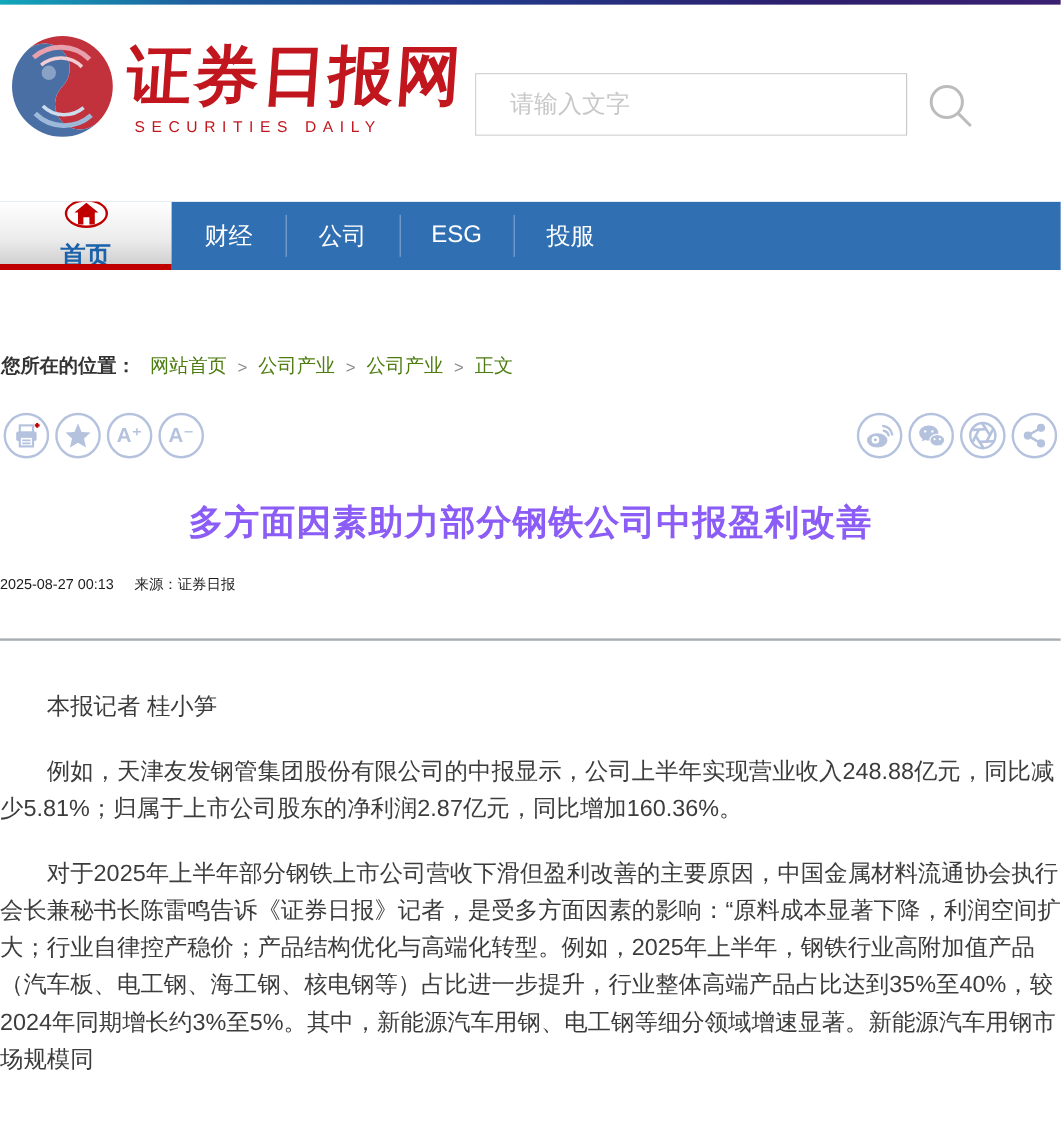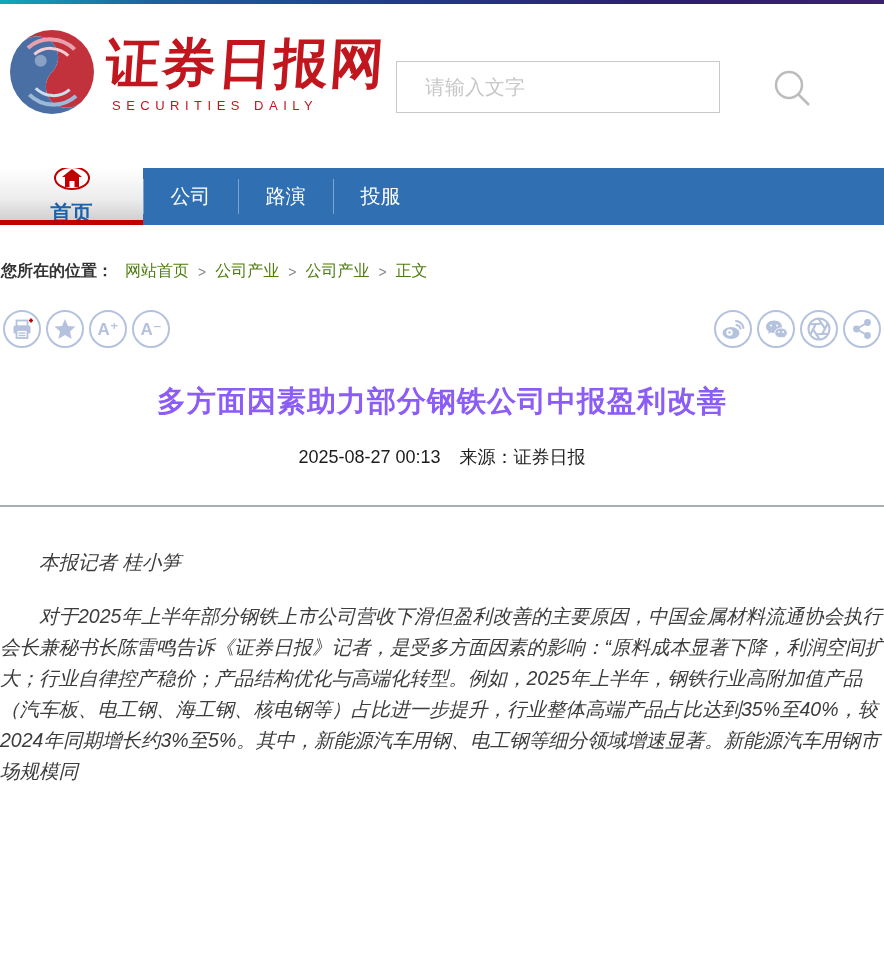--- a/index.html
+++ b/index.html
@@ -14,21 +14,21 @@
 
   
   .header { height:164px; position:relative; background:#fff; }
   .logo { position:absolute; left:6px; top:22px; display:flex; align-items:flex-start; cursor:pointer; }
   .logo-swirl { width:92px; height:92px; }
   .logo-text { margin-left:8px; padding-top:8px; }
   .logo-cn { font-family:"DejaVu Serif","Liberation Serif",serif; font-weight:bold;
     font-size:54px; line-height:58px; color:#c2161f; letter-spacing:2px; transform:skewX(-4deg); }
   .logo-en { margin-top:6px; font-size:13px; font-weight:normal; letter-spacing:5.5px;
     color:#c2161f; padding-left:6px; }
-  .search-box { position:absolute; left:396px; top:57px; width:324px; height:52px;
+  .search-box { position:absolute; left:396px; top:57px; width:360px; height:52px;
     border:1px solid #c9c9c9; background:#fff; }
   .search-box input { width:100%; height:100%; border:0; outline:none; padding:0 10px 0 28px;
     font-size:20px; color:#333; font-family:inherit; }
   .search-box input::placeholder { color:#c8c8c8; }
   .search-btn { position:absolute; left:770px; top:62px; width:44px; height:44px; cursor:pointer; }
 
   
   .nav { height:57px; background:#2f6fb2; display:flex; overflow:hidden; }
   .nav-home { width:143px; height:100%; position:relative; display:flex; align-items:center;
     justify-content:center; gap:9px; cursor:pointer;
@@ -36,45 +36,45 @@
   .nav-home::after { content:""; position:absolute; left:0; bottom:0; width:100%; height:5px; background:#c00000; }
   .nav-home .home-label { color:#1b62ab; font-weight:bold; font-size:21px; }
   .home-badge { width:36px; height:36px; border:2px solid #c00000; border-radius:50%;
     display:flex; align-items:center; justify-content:center; background:#fff; }
   .nav-item { width:95px; height:100%; display:flex; align-items:center; justify-content:center;
     color:#fff; font-size:20px; cursor:pointer; position:relative; flex:0 0 auto; }
   .nav-item.divider::before { content:""; position:absolute; left:0; top:11px; height:35px;
     width:1px; background:#7da2cd; }
 
   
-  .breadcrumb { margin-top:36px; padding-left:1px; font-size:16px; color:#666;
+  .breadcrumb { margin-top:70px; padding-left:1px; font-size:16px; color:#666;
     display:flex; align-items:center; }
   .breadcrumb .bc-label { color:#333; font-weight:bold; margin-right:12px; }
   .breadcrumb a { color:#4d7c0f; text-decoration:none; cursor:pointer; }
   .bc-sep { margin:0 9px; color:#888; font-size:14px; }
 
   
   .toolbar { margin-top:28px; height:38px; display:flex; justify-content:space-between;
     align-items:center; padding:0 3px; }
   .icon-group { display:flex; gap:5px; }
   .tool-circle { width:38px; height:38px; border:2px solid #b5c2de; border-radius:50%;
     display:flex; align-items:center; justify-content:center; cursor:pointer; color:#b5c2de;
     font-weight:bold; font-size:17px; background:#fff; }
   .tool-circle svg { display:block; }
 
   
   .article-title { margin-top:34px; text-align:center; font-size:29px; font-weight:bold;
     color:#8b5cf6; letter-spacing:1px; }
-  .article-meta { margin-top:23px; text-align:center; font-size:18px; color:#1c1c1c; }
+  .article-meta { margin-top:23px; text-align:left; font-size:12px; color:#1c1c1c; }
   .article-meta .meta-date { margin-right:14px; }
   .rule { margin-top:36px; height:2px; background:#a8aeb3; width:100%; }
 
   
   .article-body { margin-top:40px; color:#3c3c3c; font-size:19.5px; line-height:31px; }
-  .article-body p { text-indent:2em; margin-bottom:23px;font-style:italic; }
+  .article-body p { text-indent:2em; margin-bottom:23px; }
 </style>
 </head>
 <body>
 
 <div class="topbar"></div>
 
 <div class="header">
   <div class="logo">
     <svg class="logo-swirl" viewBox="0 0 92 92">
       <g transform="rotate(-45 46 46)">
@@ -106,22 +106,23 @@
 
 <div class="nav">
   <div class="nav-home">
     <span class="home-badge">
       <svg width="22" height="20" viewBox="0 0 22 20">
         <path d="M11,1 L21,9 L18,9 L18,19 L13.5,19 L13.5,13 L8.5,13 L8.5,19 L4,19 L4,9 L1,9 Z" fill="#c00000"></path>
       </svg>
     </span>
     <span class="home-label">首页</span>
   </div>
+  <div class="nav-item">财经</div>
   <div class="nav-item divider">公司</div>
-  <div class="nav-item divider">路演</div>
+  <div class="nav-item divider">ESG</div>
   <div class="nav-item divider">投服</div>
 </div>
 
 <div class="breadcrumb">
   <span class="bc-label">您所在的位置：</span>
   <a>网站首页</a>
   <span class="bc-sep">&gt;</span>
   <a>公司产业</a>
   <span class="bc-sep">&gt;</span>
   <a>公司产业</a>
@@ -214,14 +215,15 @@
 
 <div class="article-meta">
   <span class="meta-date">2025-08-27 00:13</span>
   <span class="meta-source">来源：证券日报</span>
 </div>
 
 <div class="rule"></div>
 
 <div class="article-body">
   <p>本报记者 桂小笋</p>
+  <p>例如，天津友发钢管集团股份有限公司的中报显示，公司上半年实现营业收入248.88亿元，同比减少5.81%；归属于上市公司股东的净利润2.87亿元，同比增加160.36%。</p>
   <p>对于2025年上半年部分钢铁上市公司营收下滑但盈利改善的主要原因，中国金属材料流通协会执行会长兼秘书长陈雷鸣告诉《证券日报》记者，是受多方面因素的影响：“原料成本显著下降，利润空间扩大；行业自律控产稳价；产品结构优化与高端化转型。例如，2025年上半年，钢铁行业高附加值产品（汽车板、电工钢、海工钢、核电钢等）占比进一步提升，行业整体高端产品占比达到35%至40%，较2024年同期增长约3%至5%。其中，新能源汽车用钢、电工钢等细分领域增速显著。新能源汽车用钢市场规模同</p>
 </div>
 
 </body></html>

